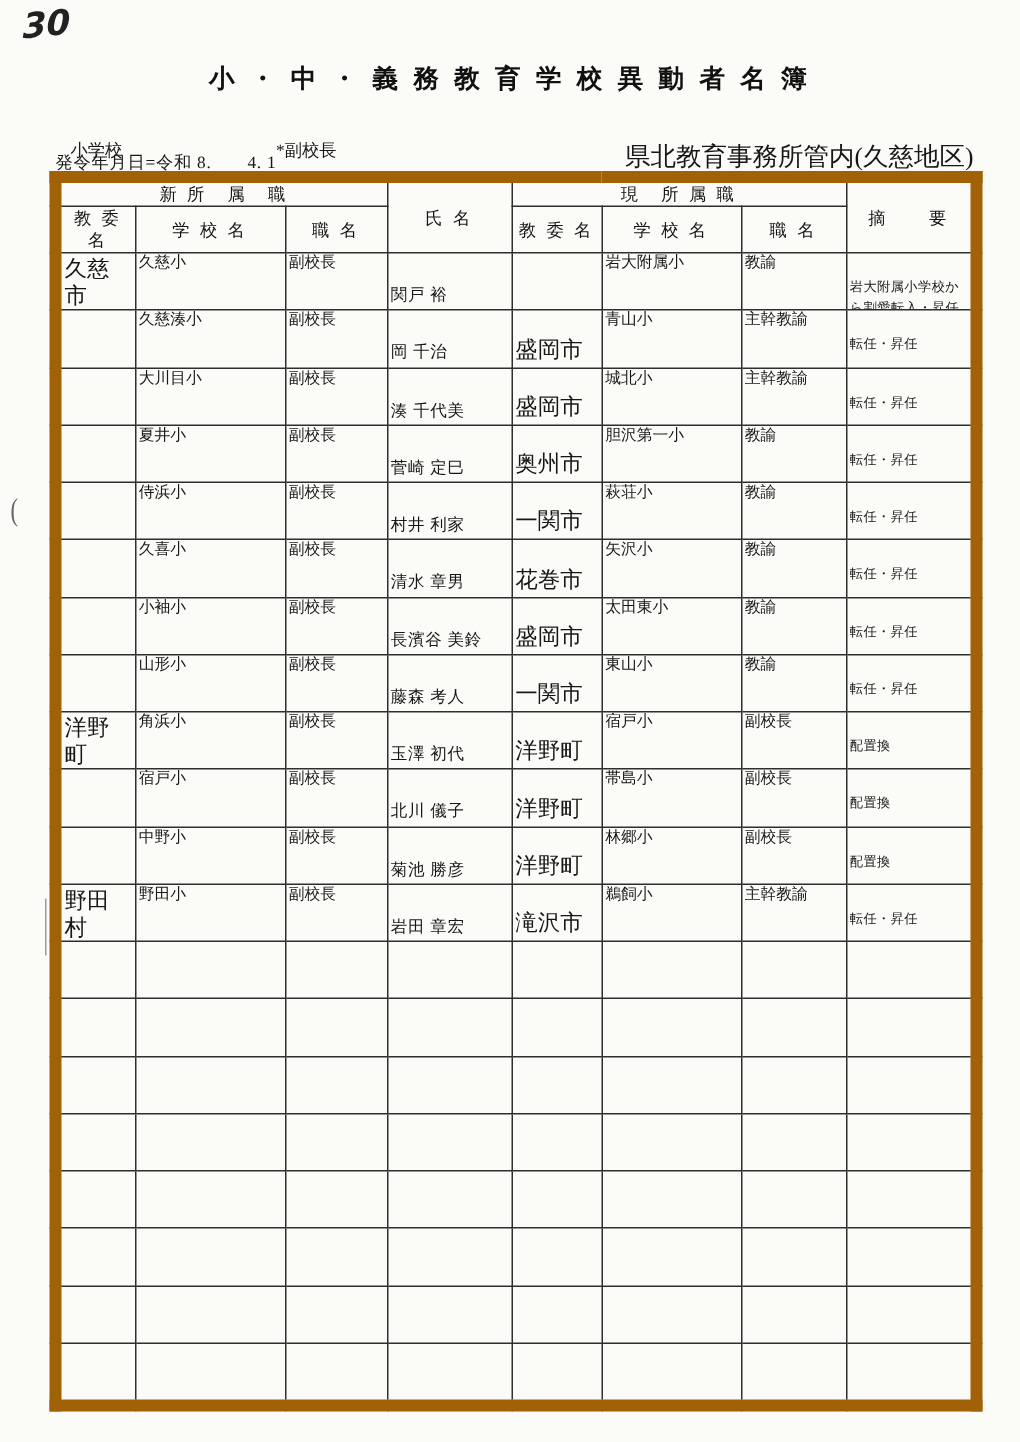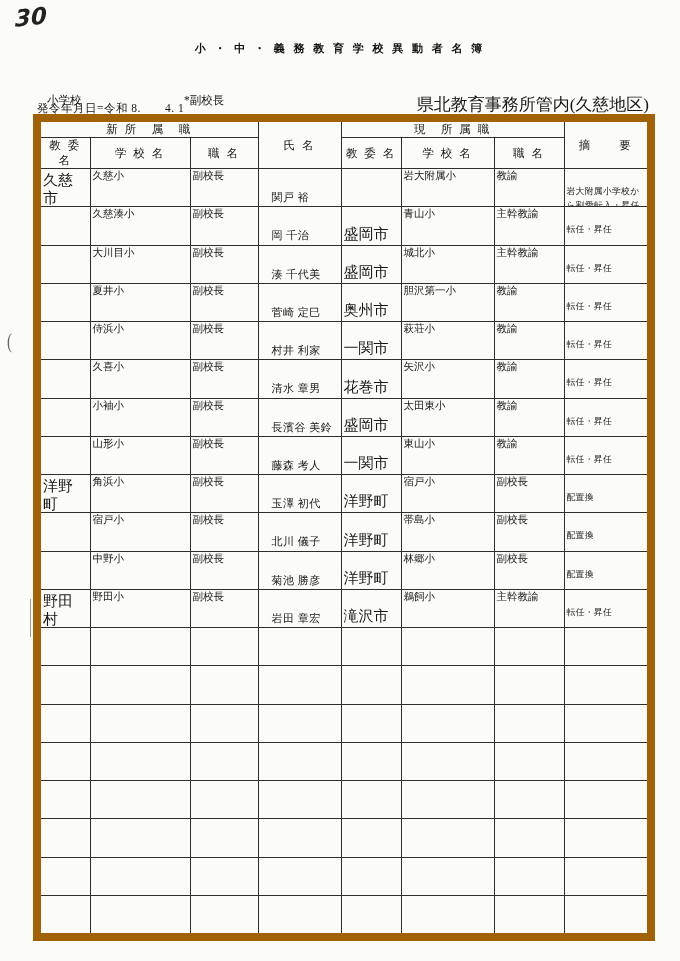--- a/index.html
+++ b/index.html
@@ -14,21 +14,21 @@
   .handwritten {
     position:absolute; left:15px; top:4px;
     font-family:"DejaVu Sans",sans-serif;
     font-size:23px; font-weight:bold; font-style:italic;
     transform:rotate(-6deg) skewX(-6deg);
     color:#222;
   }
   .doc-title {
     position:absolute; left:0; top:41px; width:680px;
     text-align:center;
-    font-size:11px; font-weight:600; letter-spacing:3px;
+    font-size:17px; font-weight:600; letter-spacing:3px;
     color:#111;
   }
   .issue-date {
     position:absolute; left:37px; top:78px;
     font-size:11.5px; letter-spacing:0.5px;margin-top:23px;
   }
   .school-type {
     position:absolute; left:47px; top:93px;
     font-size:11.5px;
   }
@@ -71,21 +71,21 @@
   th.gh { letter-spacing:3px; }
   tbody tr { height:37.25px; }
   td .c {
     display:flex; flex-direction:column; justify-content:space-between;
     height:37.25px; box-sizing:border-box;
     padding:1px 2px 2px 2px;
     font-size:10.5px; line-height:1.2;
   }
   td .t { display:block; min-height:1px; }
   td .b { display:block; min-height:1px; }
-  td.name .b { font-size:11px; letter-spacing:0.5px;padding-left:11px; }
+  td.name .b { font-size:11px; letter-spacing:0.5px; }
   td.new_committee .b, td.cur_committee .b { font-size:15px; }
   td.remarks .c { padding-top:16px; }
   td.remarks .t { font-size:8.8px; line-height:1.55; letter-spacing:0.3px; }
 </style>
 </head>
 <body>
 
 <div class="handwritten">30</div>
 
 <div class="doc-title">小 ・ 中 ・ 義 務 教 育 学 校 異 動 者 名 簿</div>

